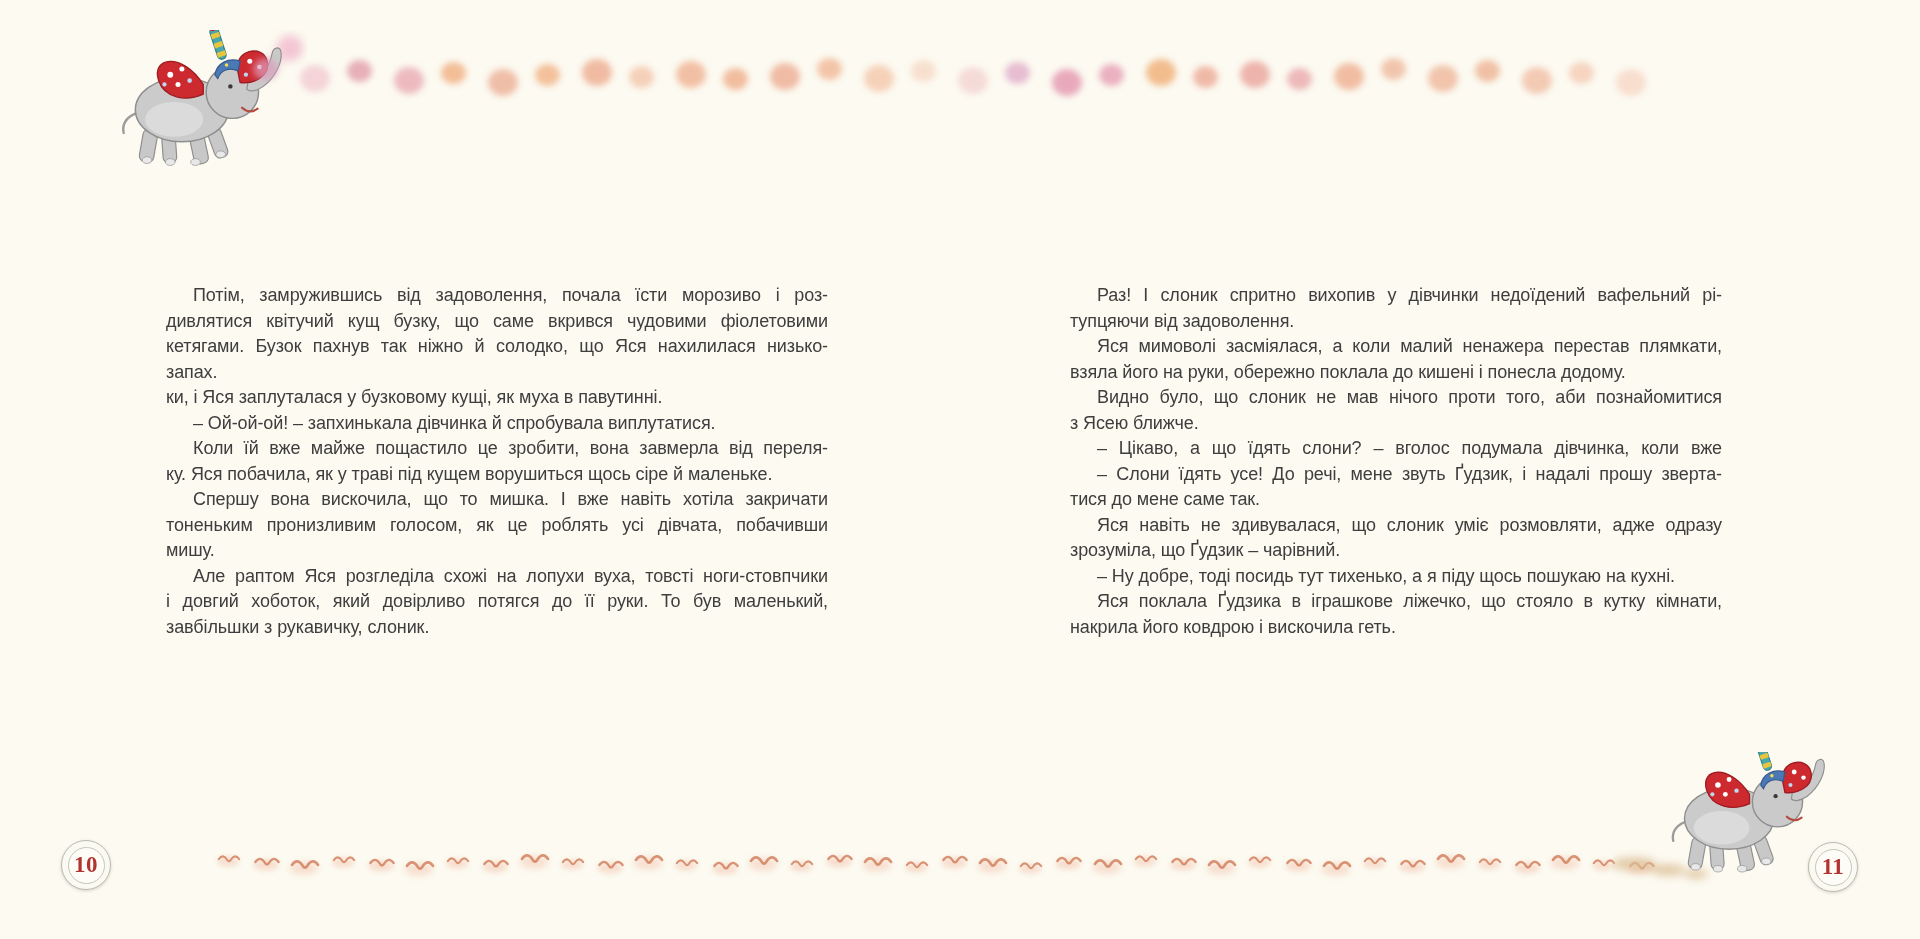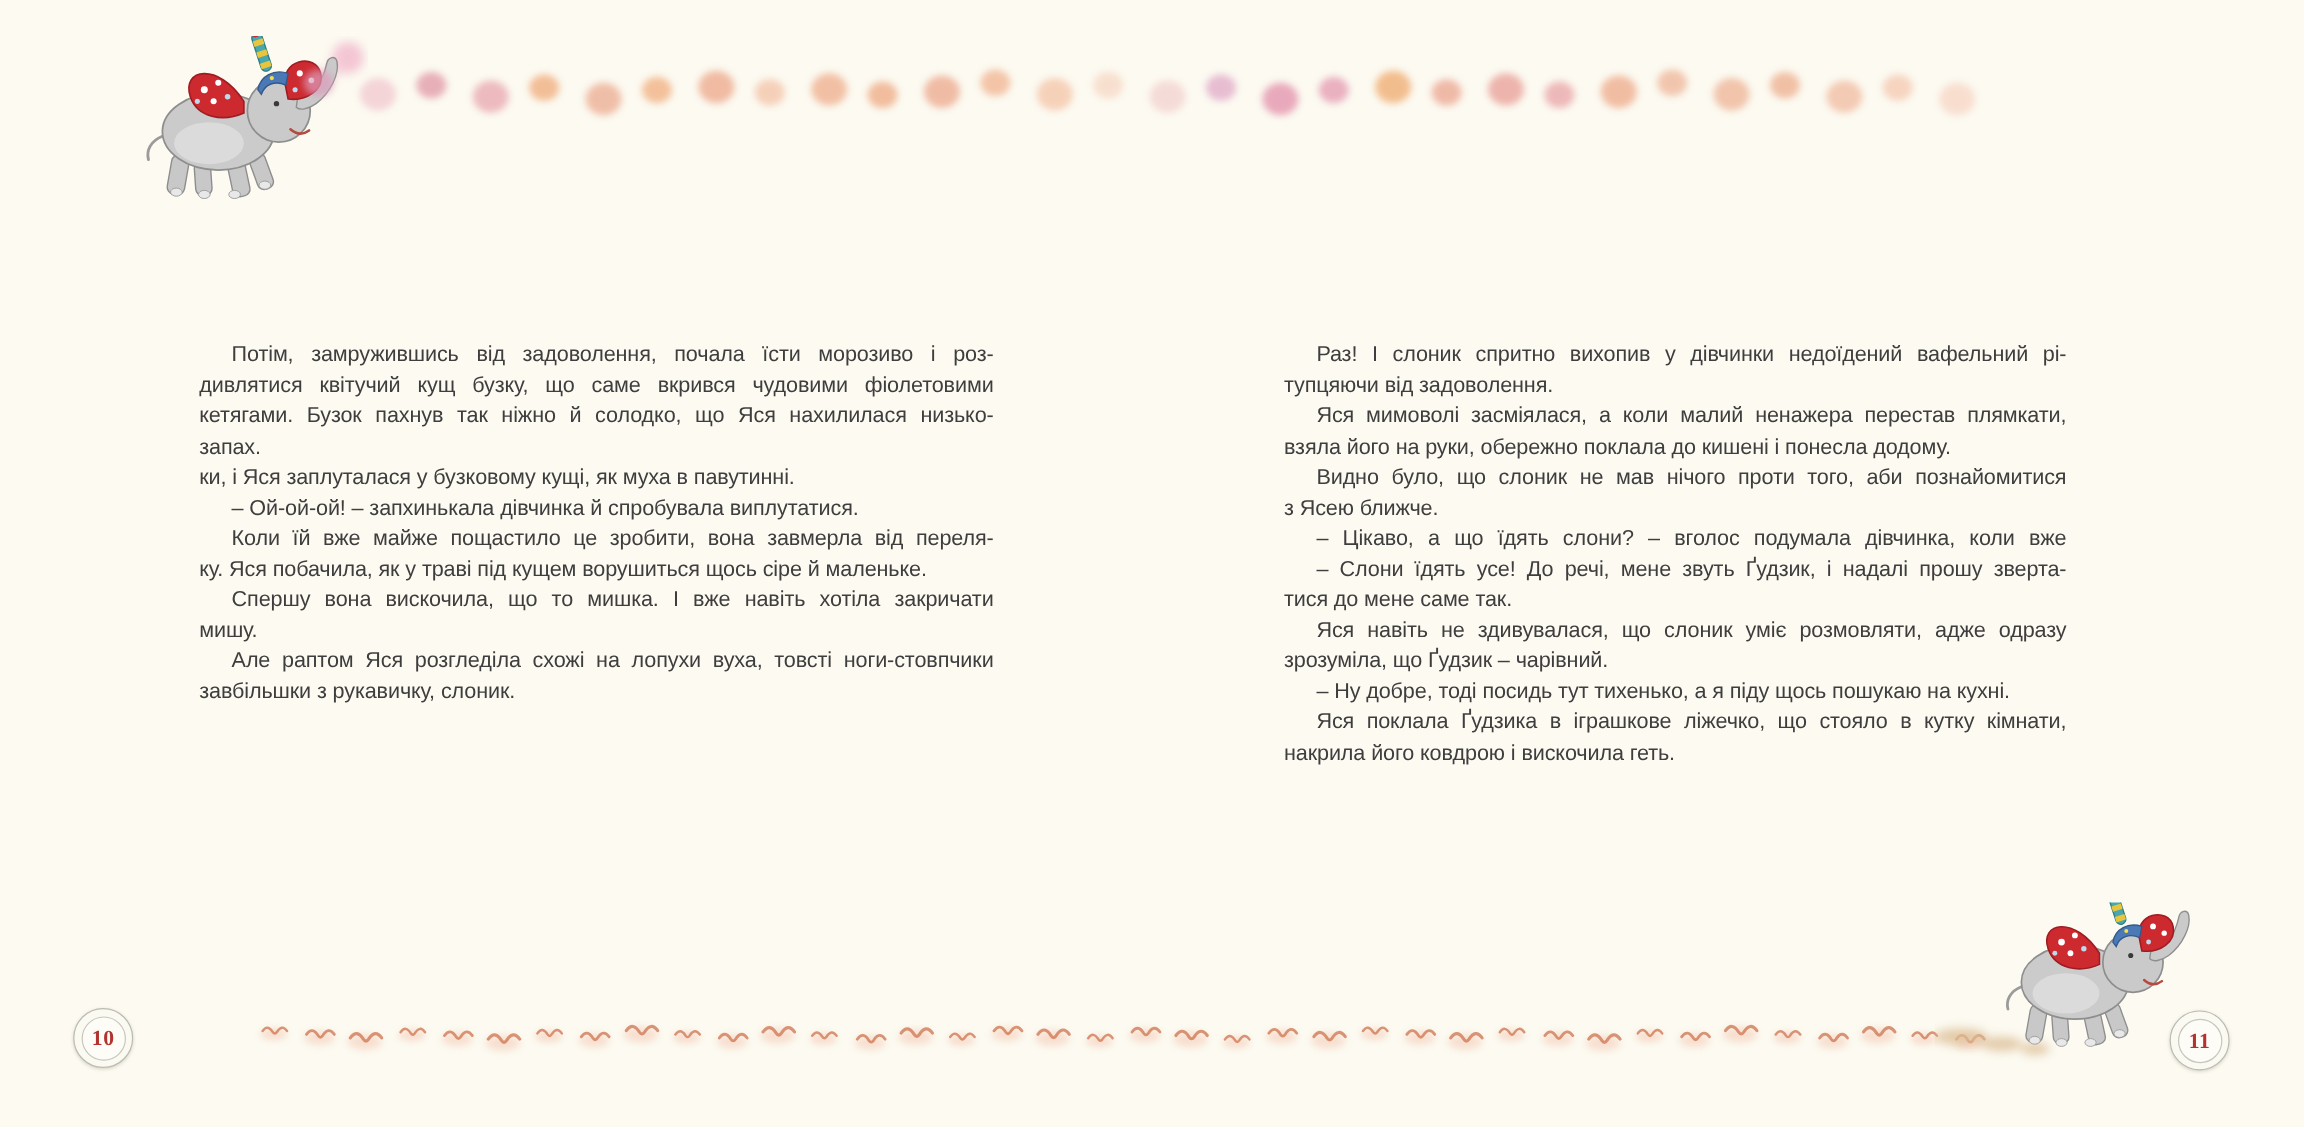--- a/index.html
+++ b/index.html
@@ -39,21 +39,21 @@
     position:absolute;width:48px;height:48px;border-radius:50%;
     background:#fbfaf2;border:1.5px solid #bdbbb0;
     box-shadow:0 1px 3px rgba(120,115,95,.28);
     display:flex;align-items:center;justify-content:center;
   }
   .pagenum .inner{
     width:35px;height:35px;border-radius:50%;
     border:1px solid #c8c6bb;background:#fdfcf6;
     display:flex;align-items:center;justify-content:center;
     font-family:"Liberation Serif", serif;font-weight:bold;
-    font-size:18px;color:#b23430;letter-spacing:.5px;
+    font-size:23px;color:#b23430;letter-spacing:.5px;
   }
   .pagenum.pn-left{left:61px;top:840px;}
   .pagenum.pn-right{left:1808px;top:842px;}
 </style>
 </head>
 <body>
 
 <div class="book">
 
   <svg width="0" height="0" style="position:absolute" aria-hidden="true">
@@ -146,22 +146,24 @@
   <div class="page-text left" id="leftText">
       <div class="line indent">Потім, замружившись від задоволення, почала їсти морозиво і роз-</div>
       <div class="line">дивлятися квітучий кущ бузку, що саме вкрився чудовими фіолетовими</div>
       <div class="line">кетягами. Бузок пахнув так ніжно й солодко, що Яся нахилилася низько-</div>
       <div class="line last">запах.</div>
       <div class="line last">ки, і Яся заплуталася у бузковому кущі, як муха в павутинні.</div>
       <div class="line indent last">– Ой-ой-ой! – запхинькала дівчинка й спробувала виплутатися.</div>
       <div class="line indent">Коли їй вже майже пощастило це зробити, вона завмерла від переля-</div>
       <div class="line last">ку. Яся побачила, як у траві під кущем ворушиться щось сіре й маленьке.</div>
       <div class="line indent">Спершу вона вискочила, що то мишка. І вже навіть хотіла закричати</div>
+      <div class="line">тоненьким пронизливим голосом, як це роблять усі дівчата, побачивши</div>
       <div class="line last">мишу.</div>
       <div class="line indent">Але раптом Яся розгледіла схожі на лопухи вуха, товсті ноги-стовпчики</div>
+      <div class="line">і довгий хоботок, який довірливо потягся до її руки. То був маленький,</div>
       <div class="line last">завбільшки з рукавичку, слоник.</div>
     </div>
 
   <div class="page-text right" id="rightText">
       <div class="line indent">Раз! І слоник спритно вихопив у дівчинки недоїдений вафельний рі-</div>
       <div class="line last">тупцяючи від задоволення.</div>
       <div class="line indent">Яся мимоволі засміялася, а коли малий ненажера перестав плямкати,</div>
       <div class="line last">взяла його на руки, обережно поклала до кишені і понесла додому.</div>
       <div class="line indent">Видно було, що слоник не мав нічого проти того, аби познайомитися</div>
       <div class="line last">з Ясею ближче.</div>

